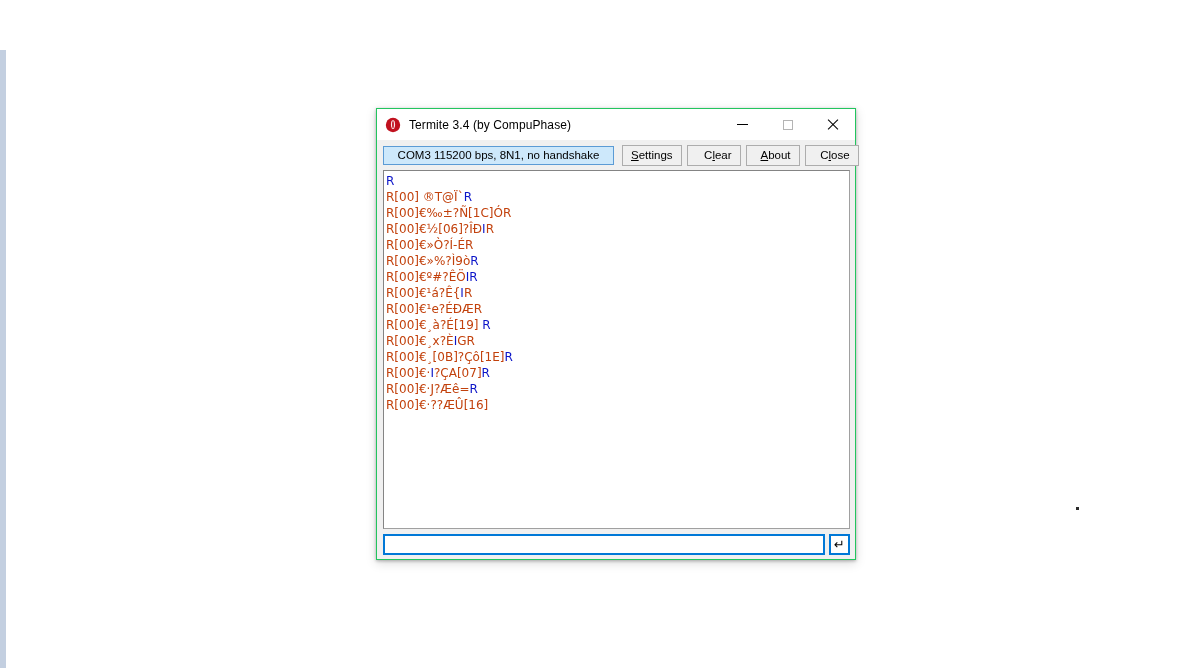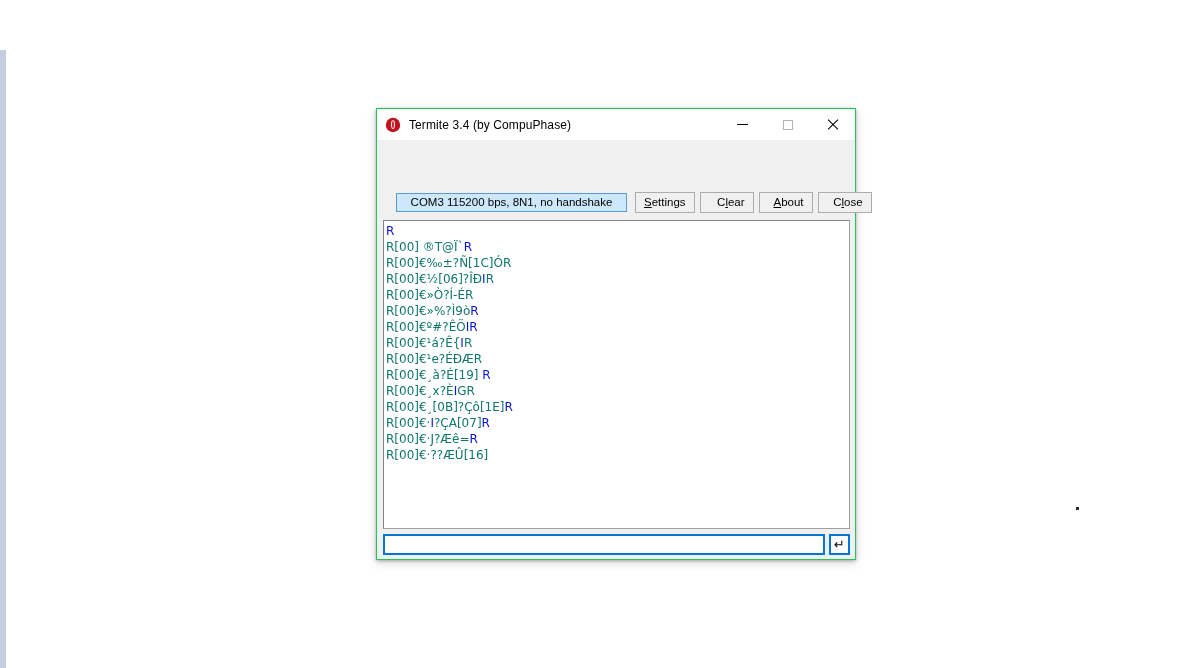--- a/index.html
+++ b/index.html
@@ -114,28 +114,27 @@
     top: 5px;
     width: 14px;
     height: 1px;
     background: #000;
   }
   .glyph-close::before { transform: rotate(45deg); }
   .glyph-close::after  { transform: rotate(-45deg); }
 
   
   #toolbar {
-    height: 36px;
+    height: 30px;
     min-height: 26px;
     background: #f0f0f0;
     display: flex;
     align-items: center;
-    padding: 0 19px;
+    padding: 0 6px;
     gap: 5px;
-    margin-top: 44px;
   }
   #port-status {
     flex: 0 0 auto;
     width: 231px;
     height: 19px;
     line-height: 17px;
     background: #cde8fb;
     border: 1px solid #5b9bd5;
     box-sizing: border-box;
     text-align: center;
@@ -176,21 +175,21 @@
   }
   #terminal-output {
     font-family: "DejaVu Sans", sans-serif;
     font-size: 12px;
     line-height: 16px;
     white-space: pre;
     color: #1a7a1a;
   }
   .term-line { height: 16px; white-space: pre; }
   .seg-blue  { color: #0b14c8; }
-  .seg-green { color: #0f766e; }
+  .seg-green { color: #c2410c; }
 
   
   #input-row {
     height: 30px;
     min-height: 30px;
     display: flex;
     align-items: center;
     padding: 0 5px 0 6px;
     gap: 4px;
   }

